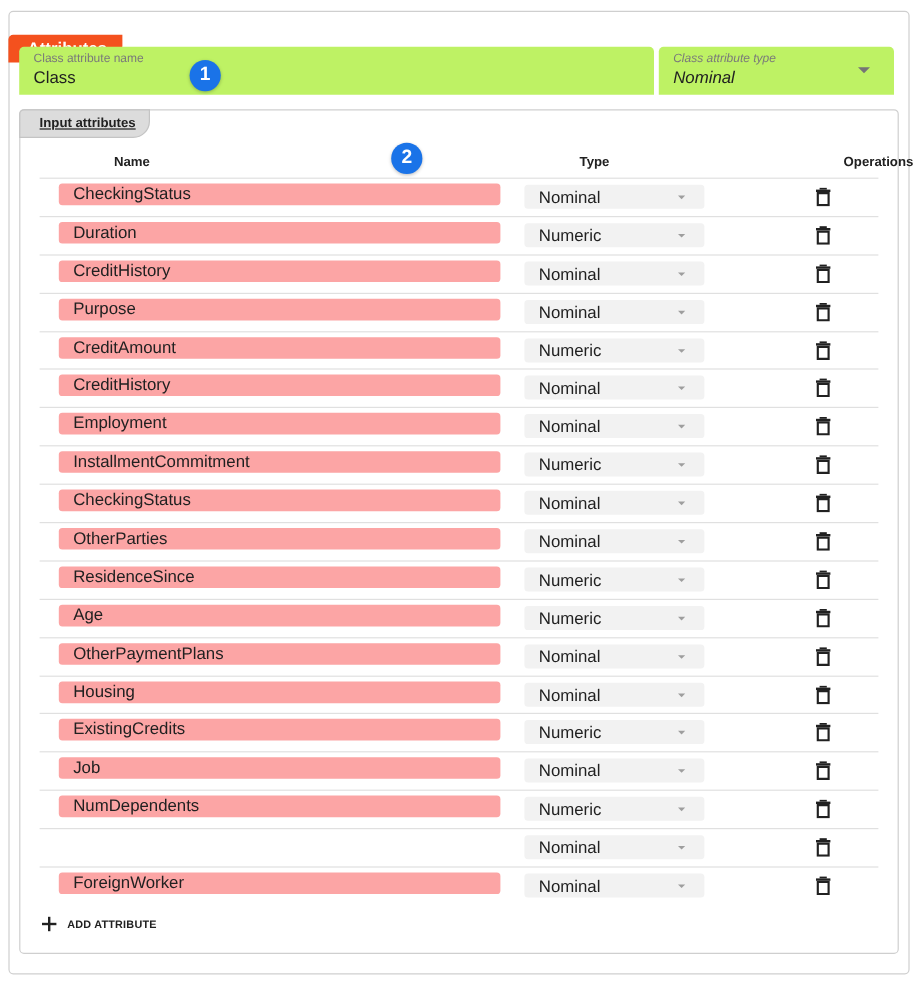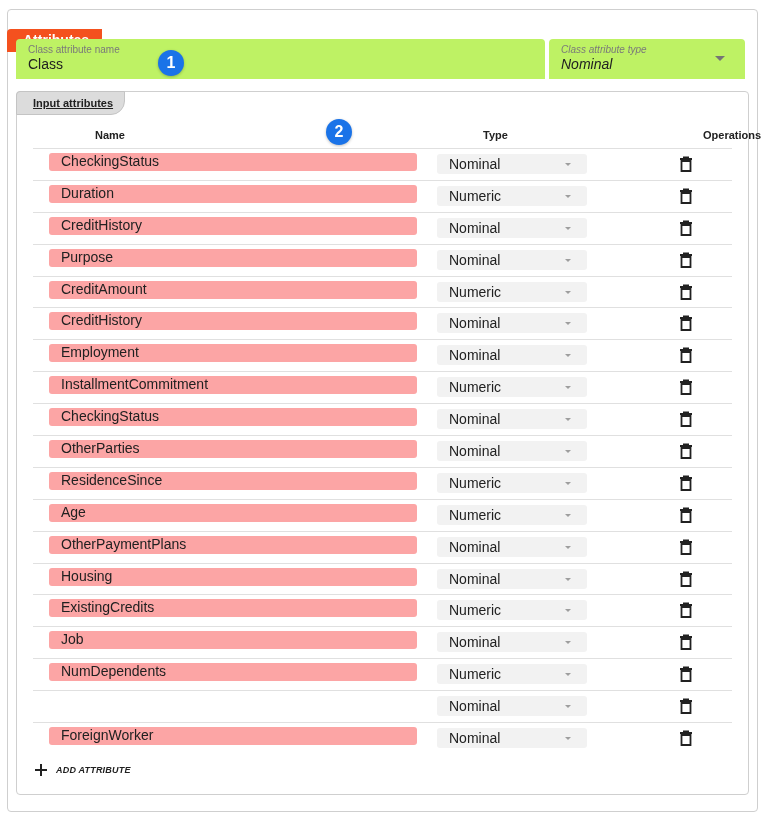--- a/index.html
+++ b/index.html
@@ -81,21 +81,21 @@
     position: absolute; right: 16px; top: 9px; width: 0; height: 0;
     border-left: 3px solid transparent; border-right: 3px solid transparent;
     border-top: 3px solid #9e9e9e;
   }
   .delete-btn {
     position: absolute; left: 646px; top: 7px; width: 14px; height: 16px; cursor: pointer;
   }
 
   .add-btn {
     position: absolute; left: 34px; top: 761px; height: 18px; cursor: pointer;
-    display: flex; align-items: center; font-style: italic;
+    display: flex; align-items: center;
   }
   .add-icon { width: 14px; height: 14px; position: relative; margin-right: 8px; }
   .add-icon::before, .add-icon::after {
     content: ""; position: absolute; background: #212121;
   }
   .add-icon::before { left: 6px; top: 1px; width: 2px; height: 12px; }
   .add-icon::after { left: 1px; top: 6px; width: 12px; height: 2px; }
   .add-label { font-size: 9px; font-weight: bold; color: #212121; letter-spacing: 0.2px; }
 </style>
 </head>

